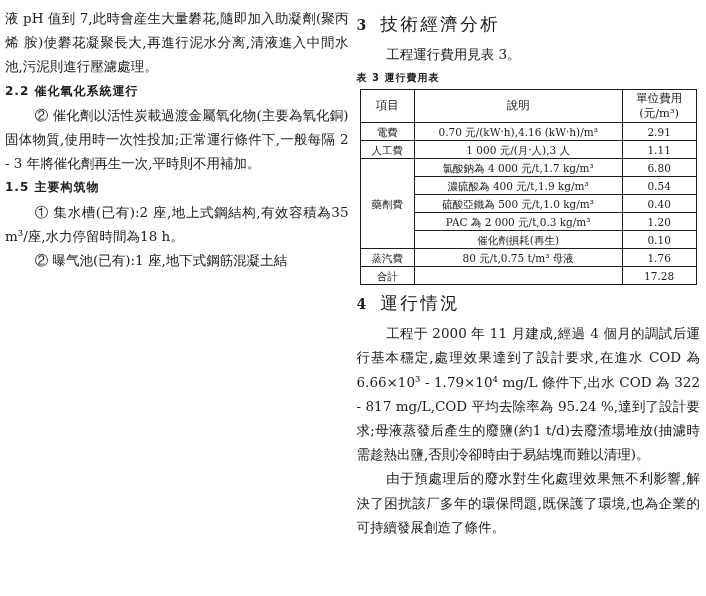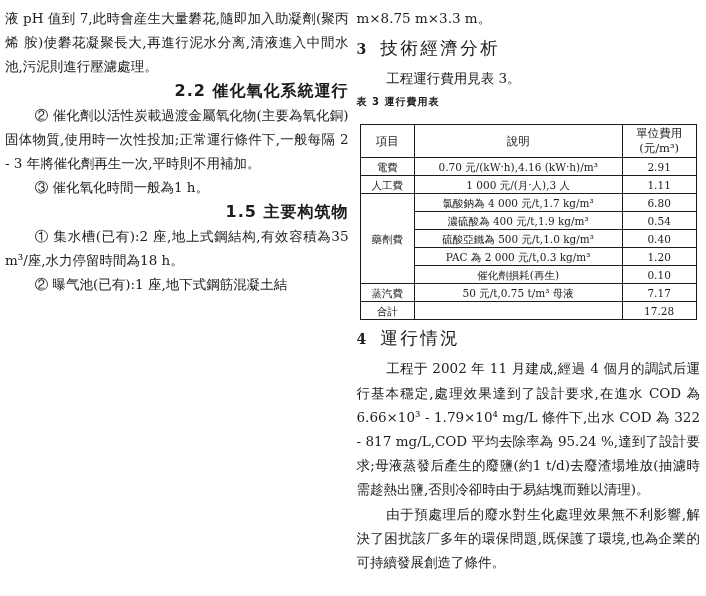--- a/index.html
+++ b/index.html
@@ -11,35 +11,34 @@
     overflow:hidden;
   }
   .col{width:50%;box-sizing:border-box;}
   p.body{
     margin:0;font-size:13.5px;line-height:24.2px;
     text-align:justify;text-justify:inter-character;
   }
   p.indent{text-indent:2.2em;}
   .h-sub{
     margin:0;font-family:"DejaVu Sans", sans-serif;
-    font-weight:bold;font-size:16px;line-height:24.2px;
+    font-weight:bold;font-size:12px;line-height:24.2px;
     letter-spacing:1px;
-    text-align:right;
   }
   .h-sec{
     margin:5px 0 4px 0;font-size:17.5px;line-height:26px;
     font-weight:normal;letter-spacing:2.5px;
   }
   .h-sec .sec-no{font-size:14px;letter-spacing:0;margin-right:14px;font-weight:bold;}
   .tbl-caption{
     text-align:left;font-family:"DejaVu Sans", sans-serif;
     font-weight:bold;font-size:10px;margin:5px 0 3px 0;letter-spacing:1px;
   }
   table.cost{
-    width:98%;margin:15px auto 5px auto;border-collapse:collapse;
+    width:98%;margin:4px auto 5px auto;border-collapse:collapse;
     table-layout:fixed;font-size:10.5px;
   }
   table.cost th, table.cost td{
     border:1px solid #1c1c1c;text-align:center;vertical-align:middle;
     padding:0 2px;font-weight:normal;height:17px;line-height:1.35;
     overflow:hidden;white-space:nowrap;
   }
   table.cost th{height:32px;font-size:11.5px;white-space:pre-line;}
   .col-item{width:16%;}
   .col-desc{width:62%;}
@@ -47,28 +46,26 @@
 </style>
 </head>
 <body>
 
 <div class="page">
 
   <div class="col">
     <p class="body">液 pH 值到 7,此時會産生大量礬花,隨即加入助凝劑(聚丙烯 胺)使礬花凝聚長大,再進行泥水分离,清液進入中間水池,污泥則進行壓濾處理。</p>
     <h3 class="h-sub">2.2  催化氧化系統運行</h3>
     <p class="body indent">②  催化劑以活性炭載過渡金屬氧化物(主要為氧化銅)固体物質,使用時一次性投加;正常運行條件下,一般每隔 2 - 3 年將催化劑再生一次,平時則不用補加。</p>
-    <p class="body indent">③  催化氧化時間一般為1 h。</p>
     <h3 class="h-sub">1.5  主要构筑物</h3>
     <p class="body indent">①  集水槽(已有):2 座,地上式鋼結构,有效容積為35 m³/座,水力停留時間為18 h。</p>
     <p class="body indent">②  曝气池(已有):1 座,地下式鋼筋混凝土結</p>
   </div>
 
   <div class="col">
-    <p class="body">m×8.75 m×3.3 m。</p>
 
     <h2 class="h-sec"><span class="sec-no">3</span><span>技術經濟分析</span></h2>
 
     <p class="body indent">工程運行費用見表 3。</p>
 
     <div class="tbl-caption">表 3  運行費用表</div>
 
     <table class="cost">
       <colgroup>
         <col class="col-item">
@@ -110,31 +107,31 @@
         <tr>
           <td>PAC 為 2 000 元/t,0.3 kg/m³</td>
           <td>1.20</td>
         </tr>
         <tr>
           <td>催化劑損耗(再生)</td>
           <td>0.10</td>
         </tr>
         <tr>
           <td>蒸汽費</td>
-          <td>50 元/t,0.75 t/m³ 母液</td>
-          <td>7.17</td>
+          <td>80 元/t,0.75 t/m³ 母液</td>
+          <td>1.76</td>
         </tr>
         <tr>
           <td>合計</td>
           <td></td>
           <td>17.28</td>
         </tr>
       </tbody>
     </table>
 
 
     <h2 class="h-sec"><span class="sec-no">4</span><span>運行情況</span></h2>
 
-    <p class="body indent">工程于 2002 年 11 月建成,經過 4 個月的調試后運行基本穩定,處理效果達到了設計要求,在進水 COD 為 6.66×10³ - 1.79×10⁴ mg/L 條件下,出水 COD 為 322 - 817 mg/L,COD 平均去除率為 95.24 %,達到了設計要求;母液蒸發后產生的廢鹽(約1 t/d)去廢渣場堆放(抽濾時需趁熱出鹽,否則冷卻時由于易結塊而難以清理)。</p>
+    <p class="body indent">工程于 2000 年 11 月建成,經過 4 個月的調試后運行基本穩定,處理效果達到了設計要求,在進水 COD 為 6.66×10³ - 1.79×10⁴ mg/L 條件下,出水 COD 為 322 - 817 mg/L,COD 平均去除率為 95.24 %,達到了設計要求;母液蒸發后產生的廢鹽(約1 t/d)去廢渣場堆放(抽濾時需趁熱出鹽,否則冷卻時由于易結塊而難以清理)。</p>
     <p class="body indent">由于預處理后的廢水對生化處理效果無不利影響,解決了困扰該厂多年的環保問題,既保護了環境,也為企業的可持續發展創造了條件。</p>
   </div>
 
 </div>
 
 </body></html>

